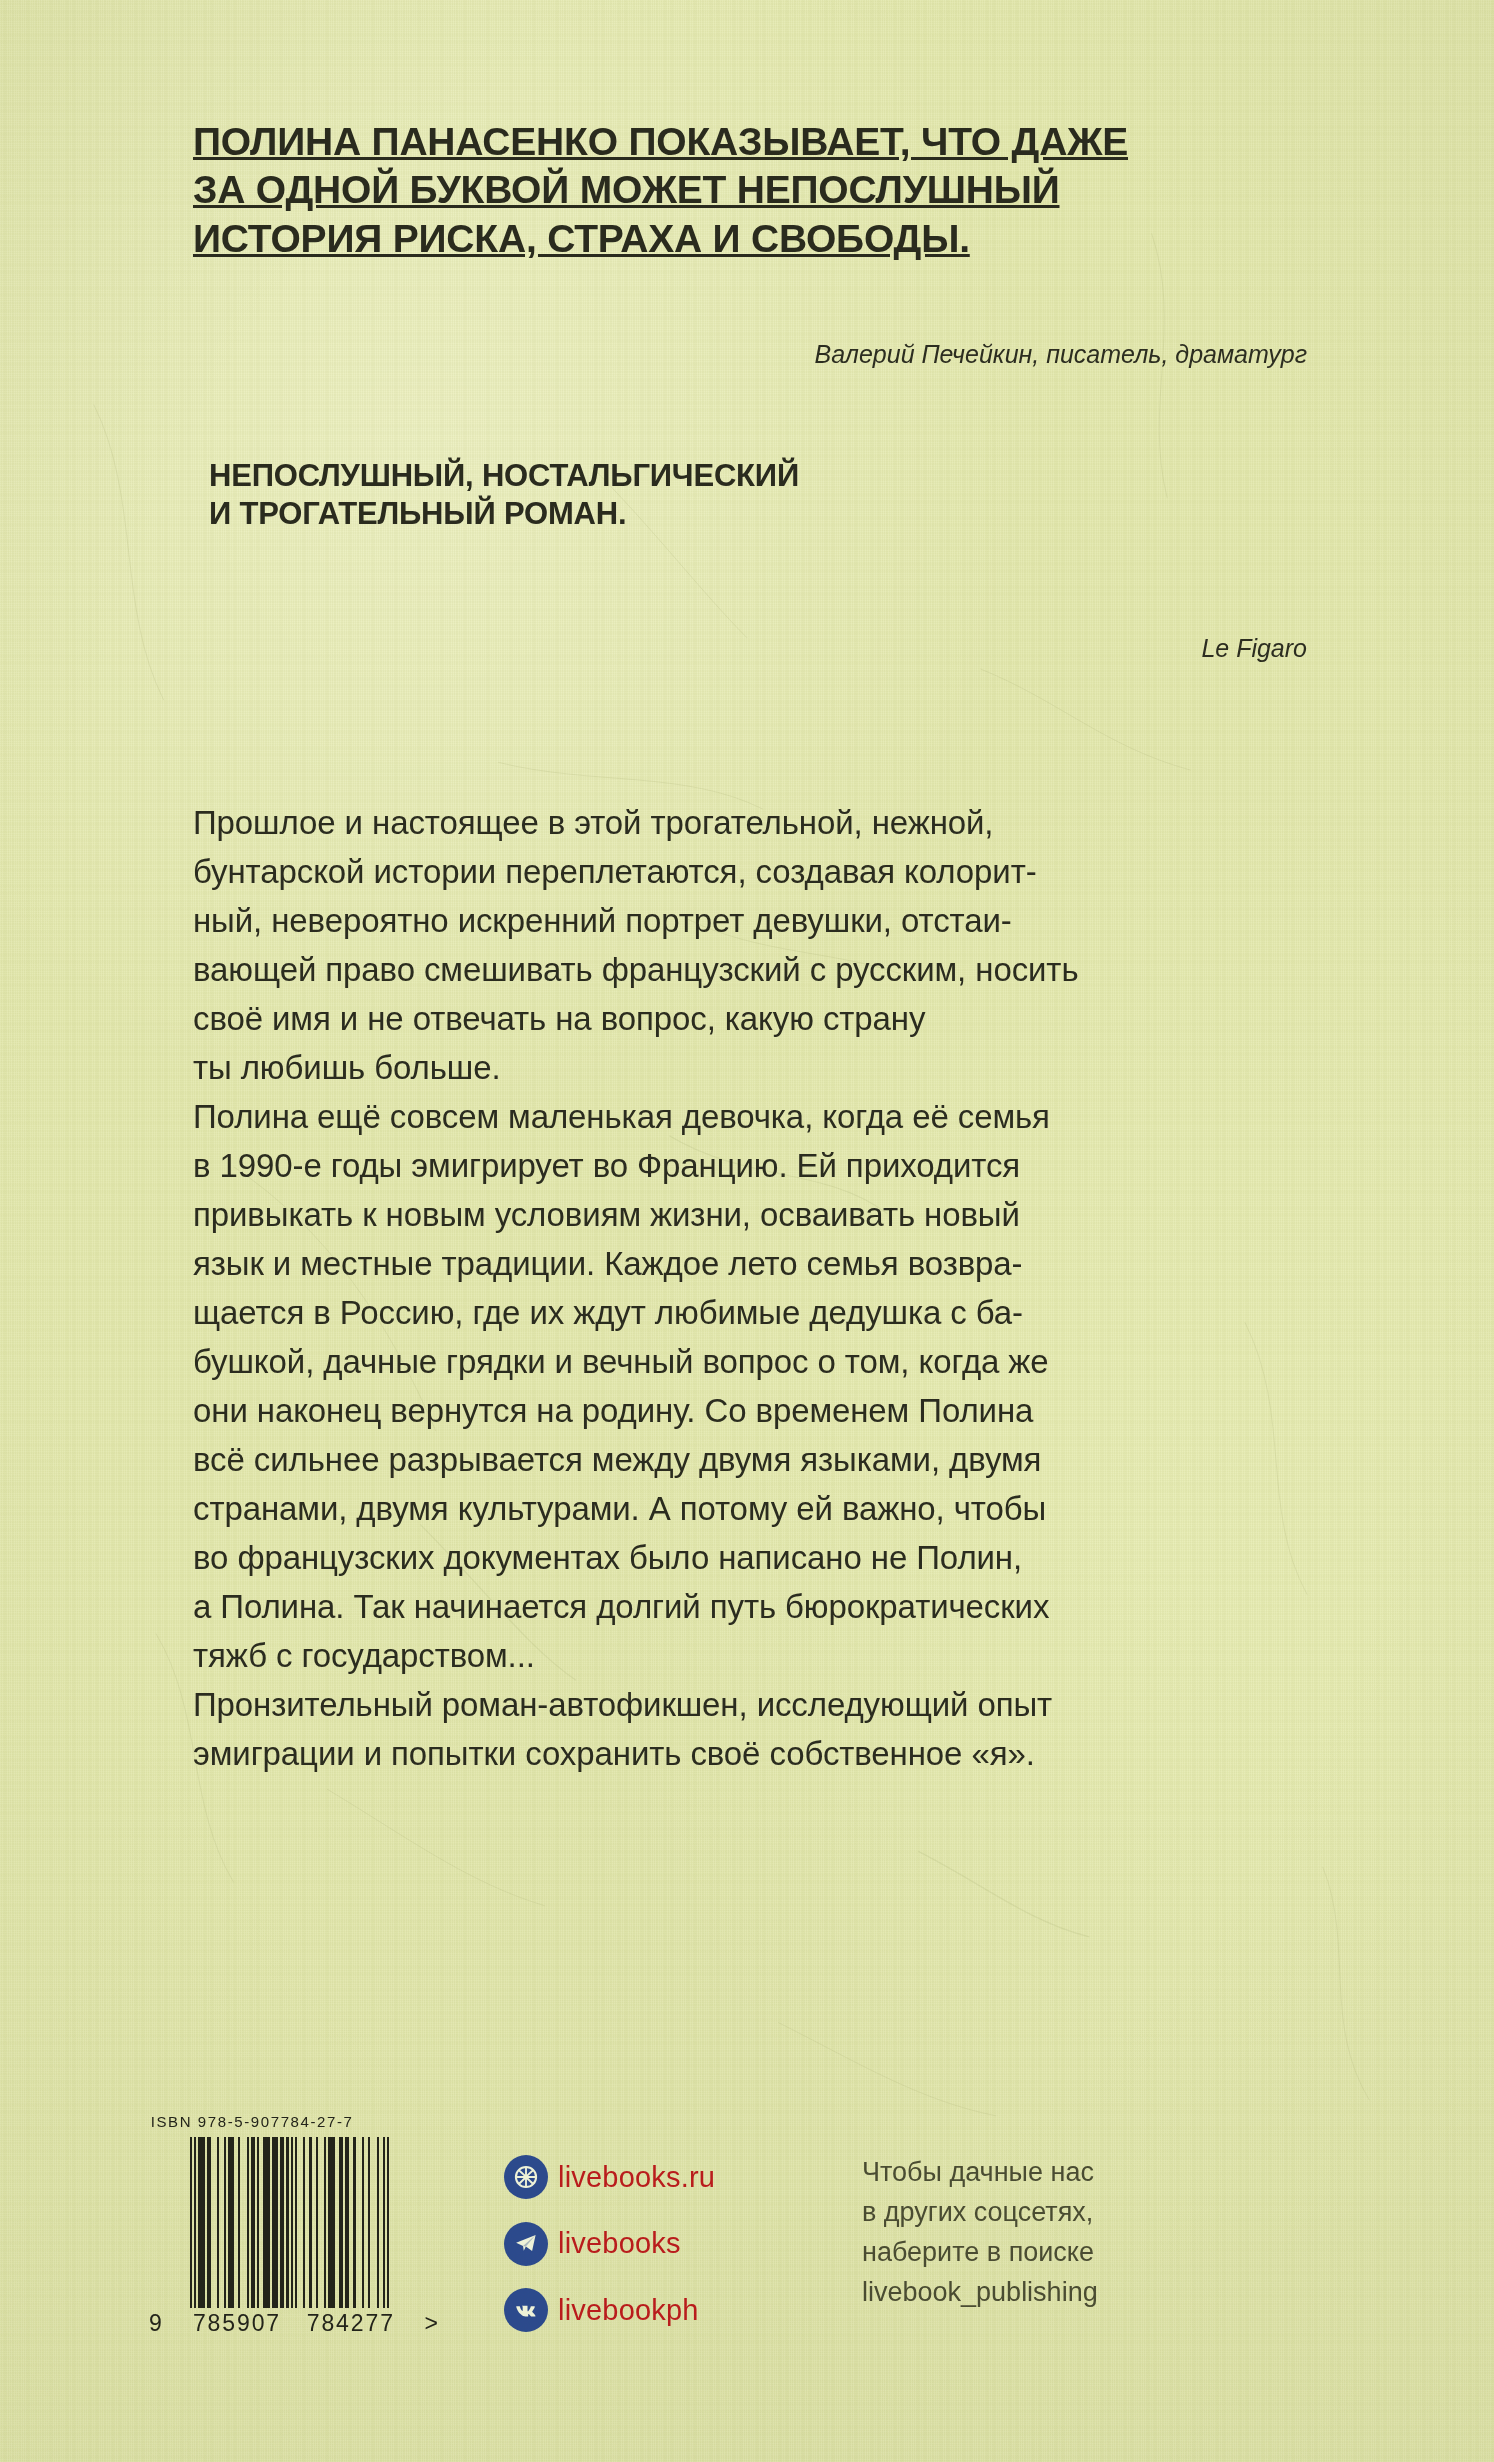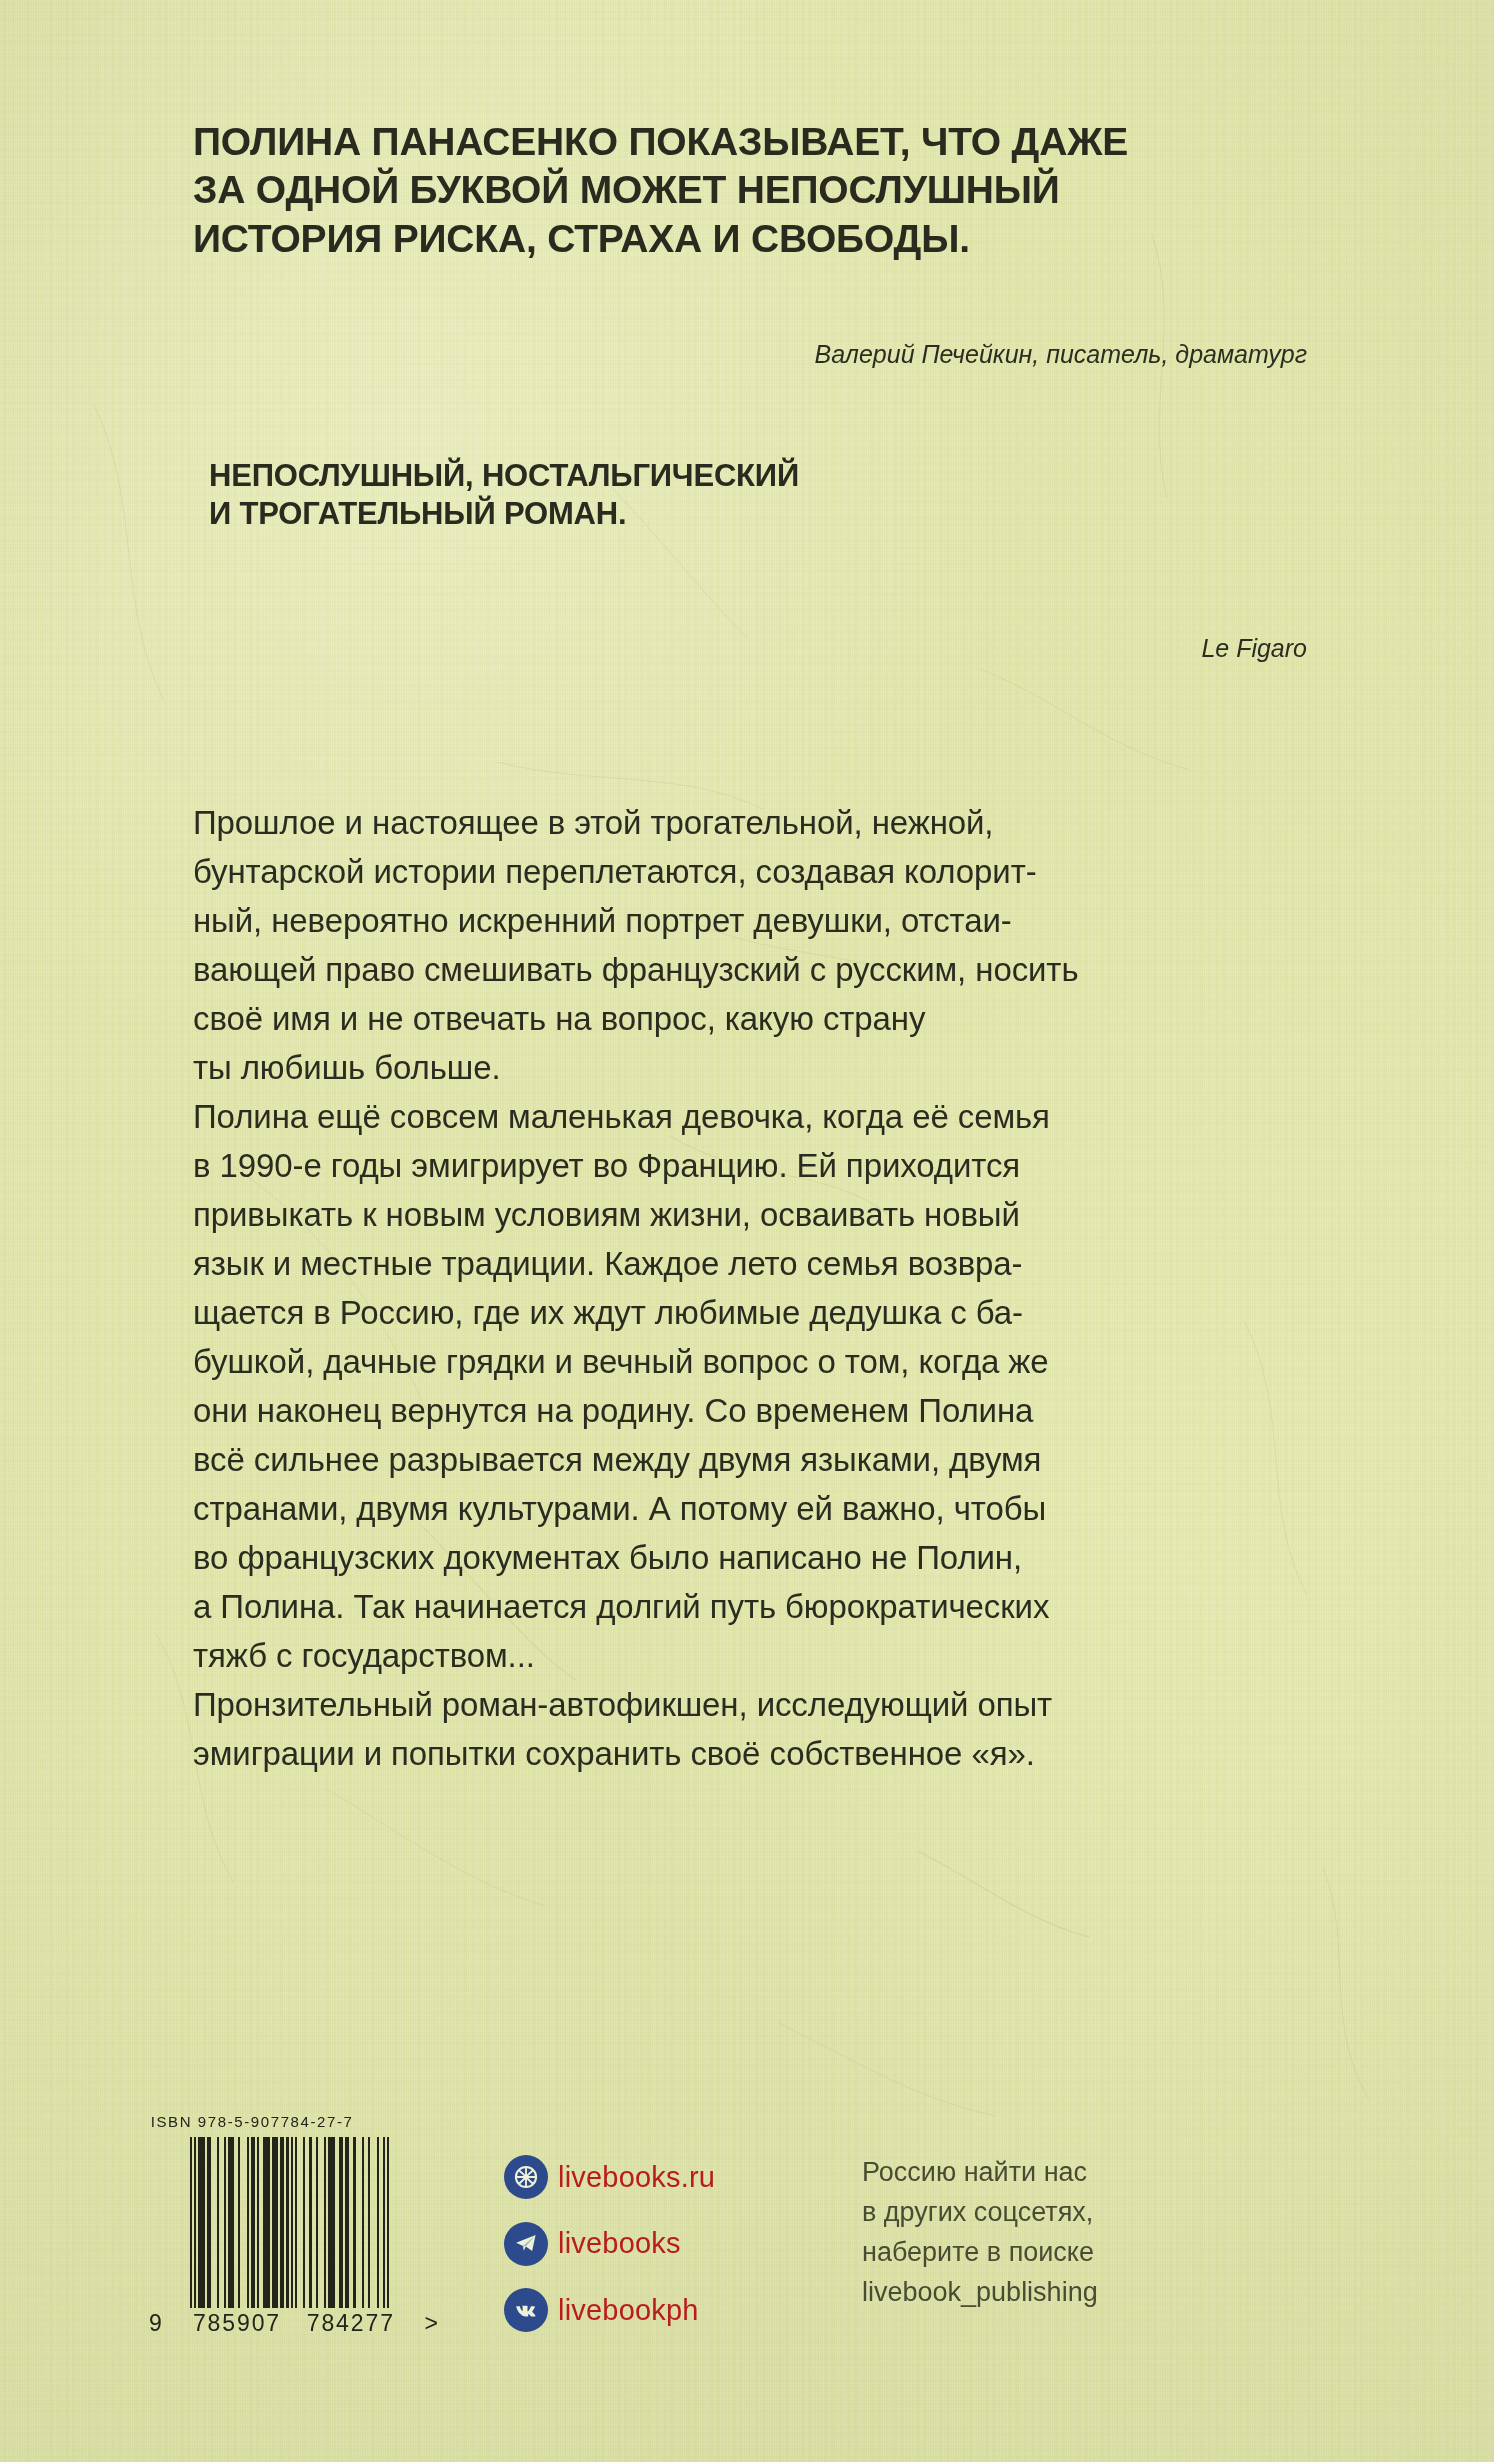--- a/index.html
+++ b/index.html
@@ -65,20 +65,21 @@
     font-weight: 700;
     color: #2a2b1e;
     letter-spacing: -0.2px;
   }
   .headline-1 {
     left: 193px;
     top: 118px;
     width: 1136px;
     font-size: 39px;
     line-height: 1.24;
+    text-decoration: underline;
   }
   .headline-2 {
     left: 209px;
     top: 457px;
     width: 1136px;
     font-size: 31px;
     line-height: 1.24;
   }
   .headline .line { display: block; white-space: nowrap; }
 
@@ -361,21 +362,21 @@
           <svg width="28" height="28" viewBox="0 0 40 40">
             <path fill="#eef2d8" d="M6 14.5h4.6c.35 0 .5.2.62.62.56 2.1 1.62 4.45 3.1 5.95.5.5.9.35.9-.35v-5.3c-.05-.85-.45-1.05-.8-1.2-.25-.12-.3-.42.05-.42h7.1c.45 0 .6.25.6.65v6.6c0 .55.25.72.45.72.35 0 .6-.22 1.1-.72 1.45-1.55 2.5-3.95 2.95-5.6.12-.4.35-.65.8-.65h4.5c.62 0 .78.32.62.82-.5 1.95-3.45 5.9-3.45 5.9-.3.48-.42.7 0 1.25.3.4 1.3 1.3 1.95 2.08 1.2 1.35 2.1 2.5 2.35 3.3.25.8-.15 1.2-.95 1.2h-4.4c-.7 0-1.05-.4-1.8-1.22-.62-.7-1.45-1.62-1.95-2.05-.85-.72-1.2-.5-1.2.62v2.05c0 .45-.2.6-.75.6h-3.2c-2.2 0-4.6-1.12-6.55-3.2C8.9 23.1 7.1 19.4 6 15.3c-.15-.55.05-.8.6-.8z"></path>
           </svg>
         </span>
         <span class="social-label">livebookph</span>
       </div>
 
     </div>
 
     <div class="find-us">
-      <span class="line">Россию найти нас</span>
+      <span class="line">Чтобы дачные нас</span>
       <span class="line">в других соцсетях,</span>
       <span class="line">наберите в поиске</span>
       <span class="line">livebook_publishing</span>
     </div>
 
   </div>
 
 </div>
 
 

